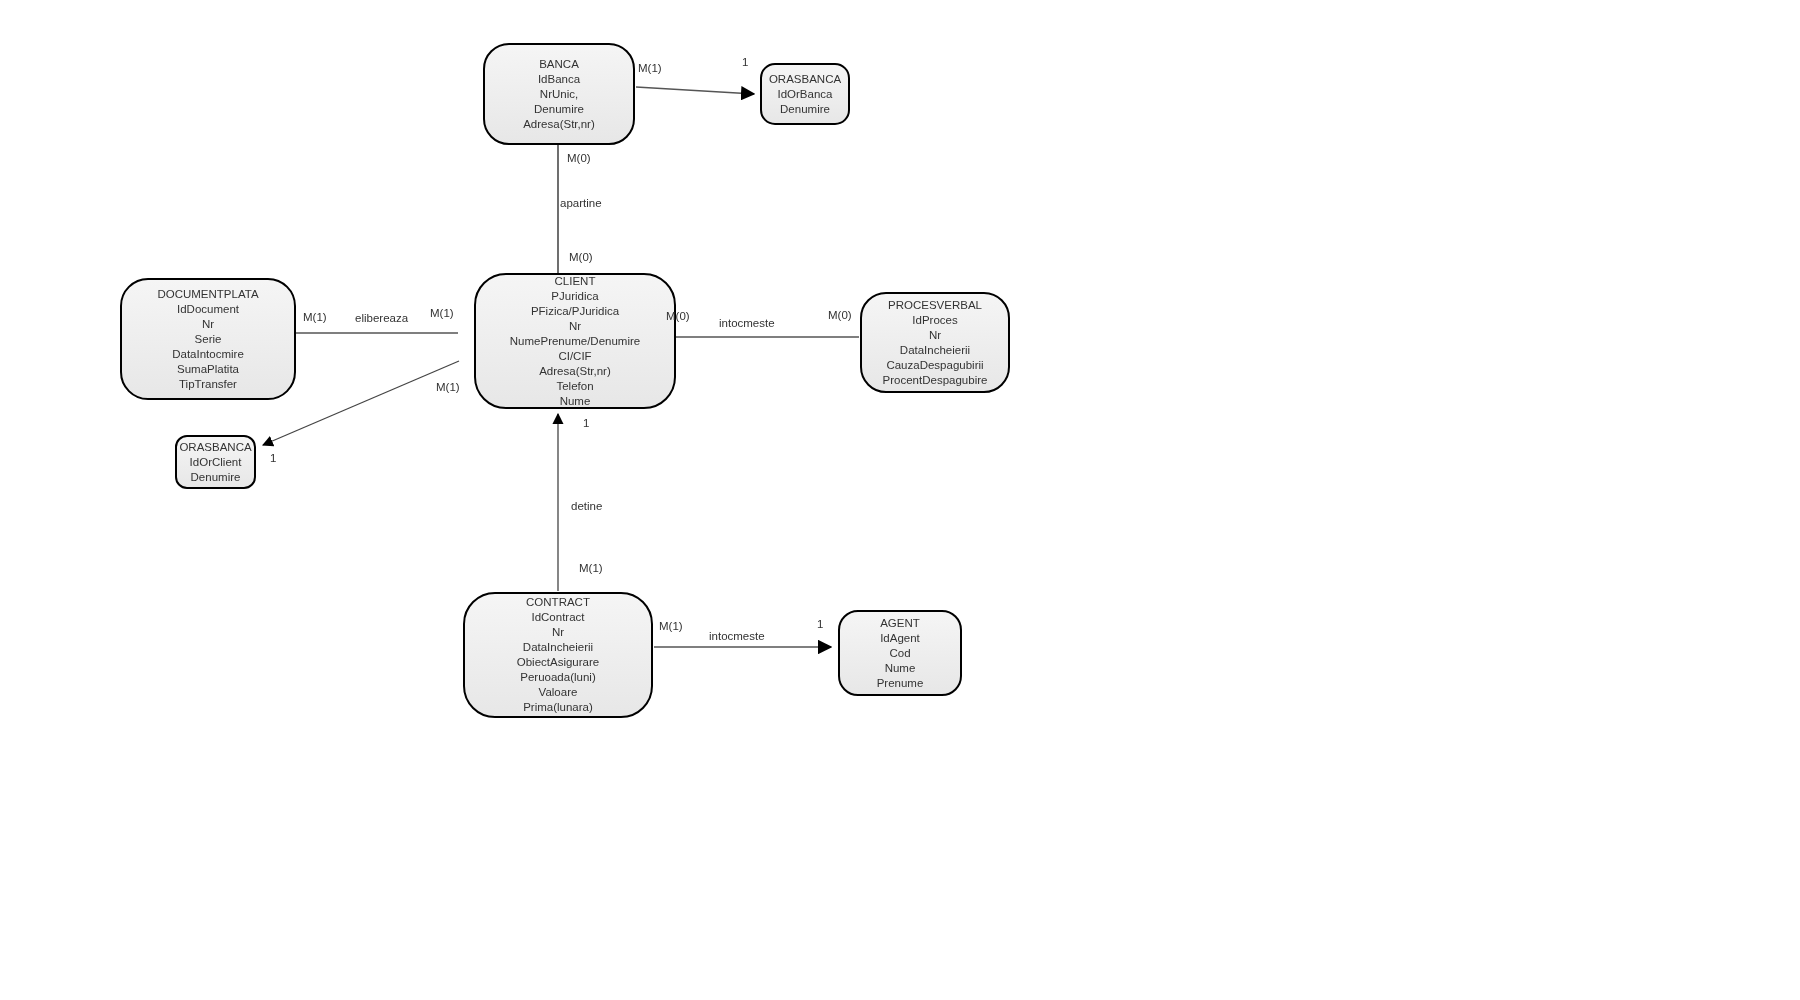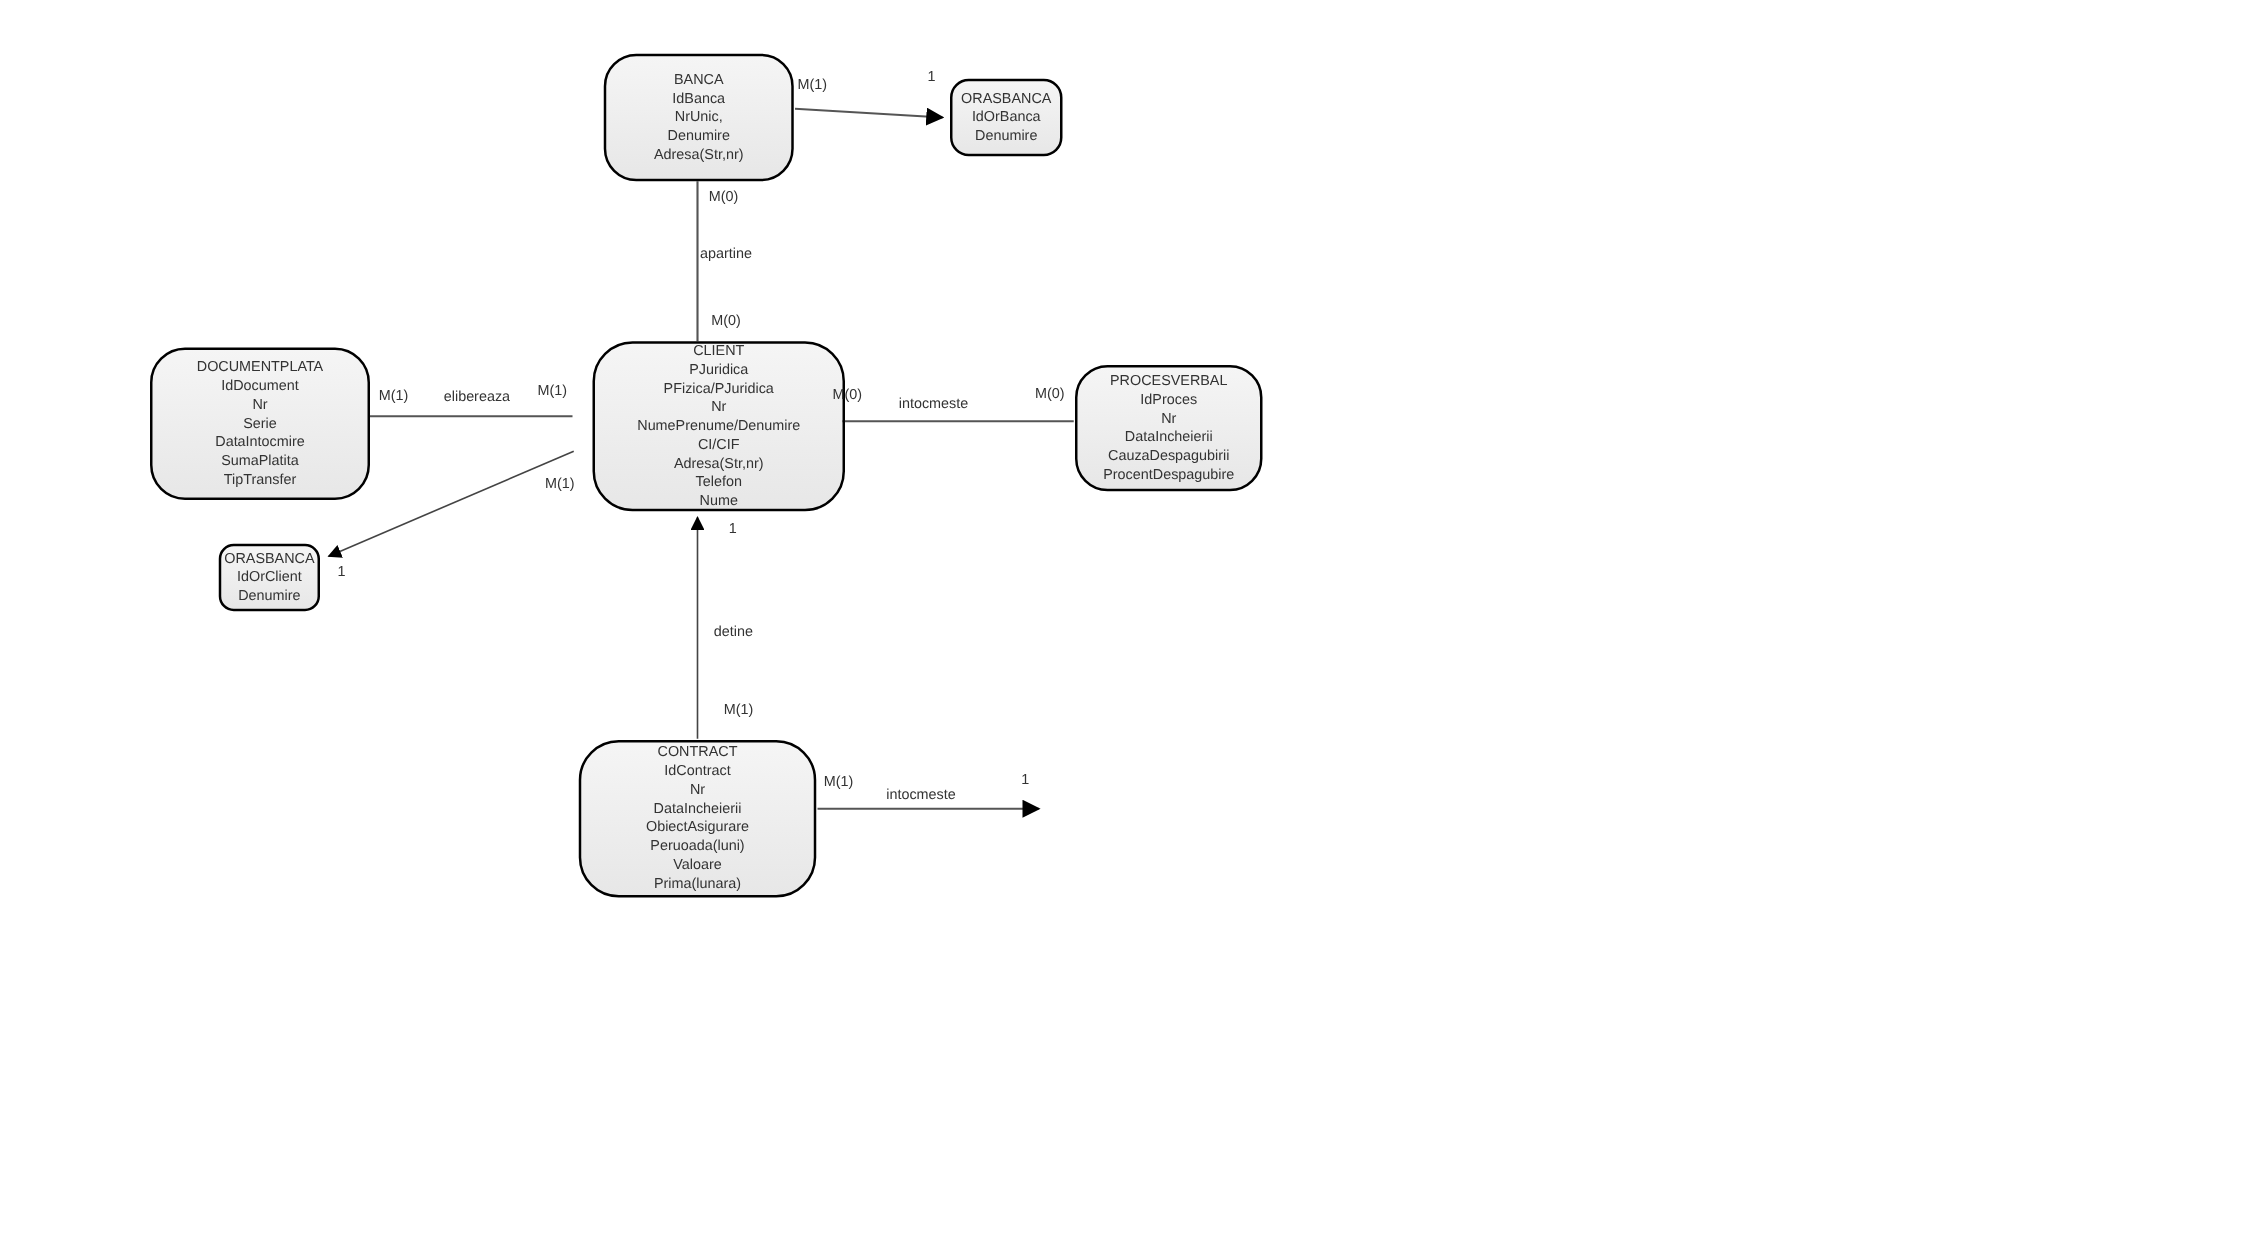--- a/index.html
+++ b/index.html
@@ -112,20 +112,27 @@
     <div class="row">CONTRACT</div>
     <div class="row">IdContract</div>
     <div class="row">Nr</div>
     <div class="row">DataIncheierii</div>
     <div class="row">ObiectAsigurare</div>
     <div class="row">Peruoada(luni)</div>
     <div class="row">Valoare</div>
     <div class="row">Prima(lunara)</div>
   </div>
 
+  <div class="entity" style="left:838px;top:610px;width:124px;height:86px;border-radius:20px;">
+    <div class="row">AGENT</div>
+    <div class="row">IdAgent</div>
+    <div class="row">Cod</div>
+    <div class="row">Nume</div>
+    <div class="row">Prenume</div>
+  </div>
 
   <span class="edge-label" style="left:638px;top:62px;">M(1)</span>
   <span class="edge-label" style="left:742px;top:56px;">1</span>
 
   <span class="edge-label" style="left:567px;top:152px;">M(0)</span>
   <span class="edge-label" style="left:560px;top:197px;">apartine</span>
   <span class="edge-label" style="left:569px;top:251px;">M(0)</span>
 
   <span class="edge-label" style="left:303px;top:311px;">M(1)</span>
   <span class="edge-label" style="left:355px;top:312px;">elibereaza</span>

